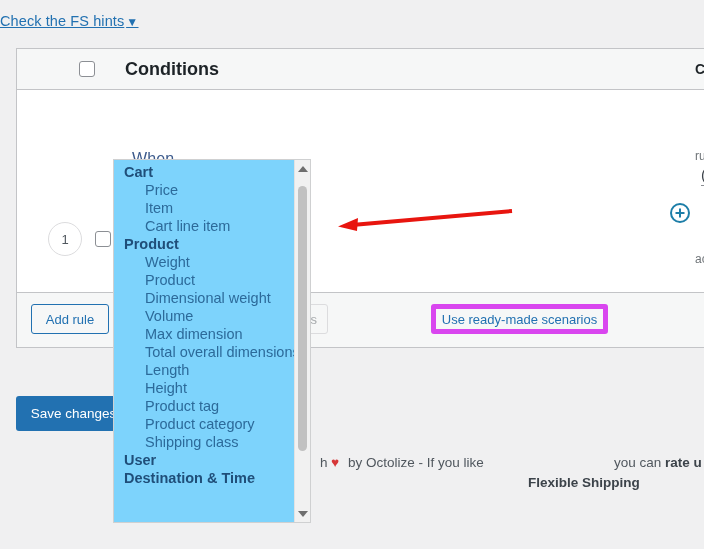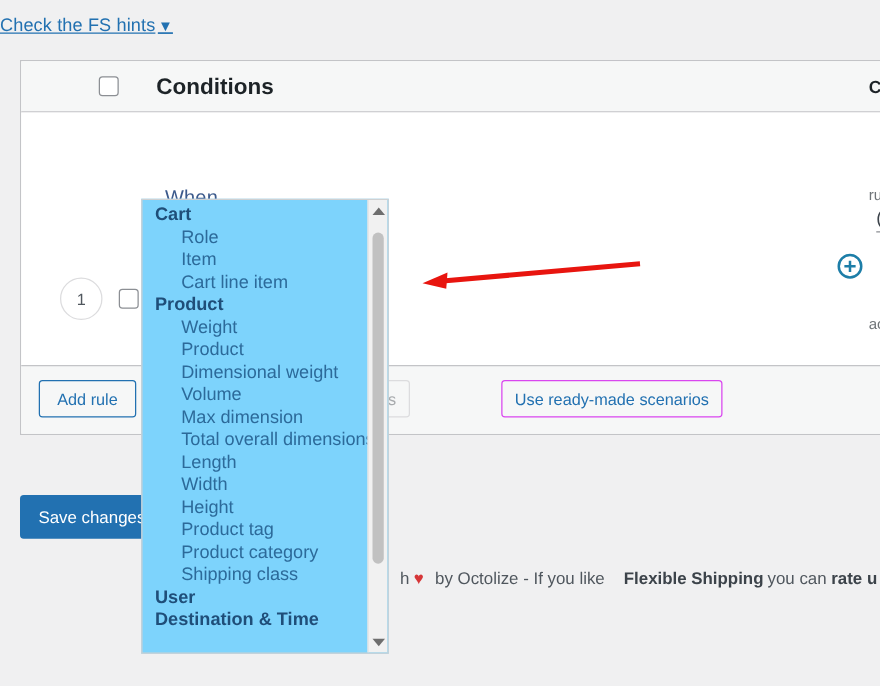--- a/index.html
+++ b/index.html
@@ -196,23 +196,23 @@
   .btn-del {
     left: 101px;
     width: 210px;
     border: 1px solid #dcdcde;
     color: #a7aaad;
     cursor: default;
     justify-content: flex-end;
     padding-right: 10px;
   }
   .btn-scen {
-    left: 384px;
+    left: 414px;
     width: 177px;
-    border: 1px solid #d946ef;
+    border: 5px solid #d946ef;
     color: #2271b1;
   }
 
   
   .save-btn {
     position: absolute;
     left: 16px;
     top: 396px;
     width: 115px;
     height: 35px;
@@ -386,40 +386,39 @@
   </div>
 
 </div>
 
 <div class="save-btn">Save changes</div>
 
 <div class="footer">
   <span style="position:absolute;left:320px;">h</span>
   <span class="heart" style="position:absolute;left:331px;">♥</span>
   <span style="position:absolute;left:348px;">by Octolize - If you like</span>
-  <b style="position:absolute;left:499px;">Flexible Shipping</b>
+  <b style="position:absolute;left:528px;margin-top:20px;">Flexible Shipping</b>
   <span style="position:absolute;left:614px;">you can</span>
   <b style="position:absolute;left:665px;">rate u</b>
 </div>
 
 <div class="dd">
   <div class="dd-inner">
       <div class="dd-group">Cart</div>
-      <div class="dd-item">Role</div>
+      <div class="dd-item">Price</div>
       <div class="dd-item">Item</div>
       <div class="dd-item">Cart line item</div>
       <div class="dd-group">Product</div>
       <div class="dd-item">Weight</div>
       <div class="dd-item">Product</div>
       <div class="dd-item">Dimensional weight</div>
       <div class="dd-item">Volume</div>
       <div class="dd-item">Max dimension</div>
       <div class="dd-item">Total overall dimensions</div>
       <div class="dd-item">Length</div>
-      <div class="dd-item">Width</div>
       <div class="dd-item">Height</div>
       <div class="dd-item">Product tag</div>
       <div class="dd-item">Product category</div>
       <div class="dd-item">Shipping class</div>
       <div class="dd-group">User</div>
       <div class="dd-group">Destination &amp; Time</div>
     </div>
   <div class="dd-sb">
     <div class="sb-arrow up">
         <span class="sb-tri up"></span>

